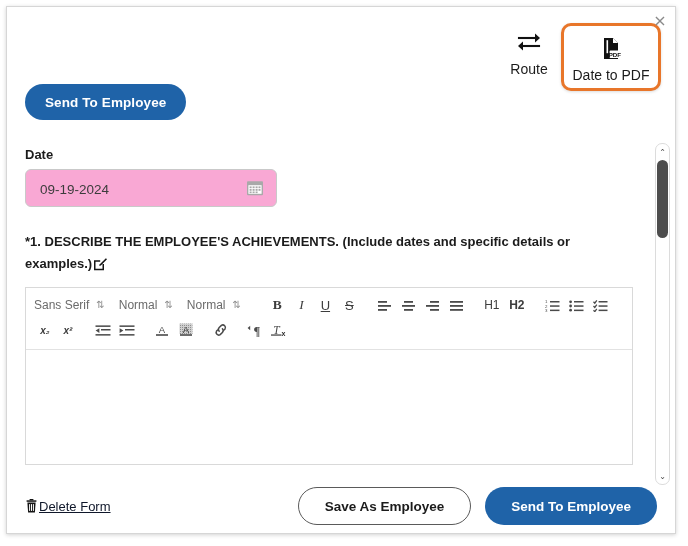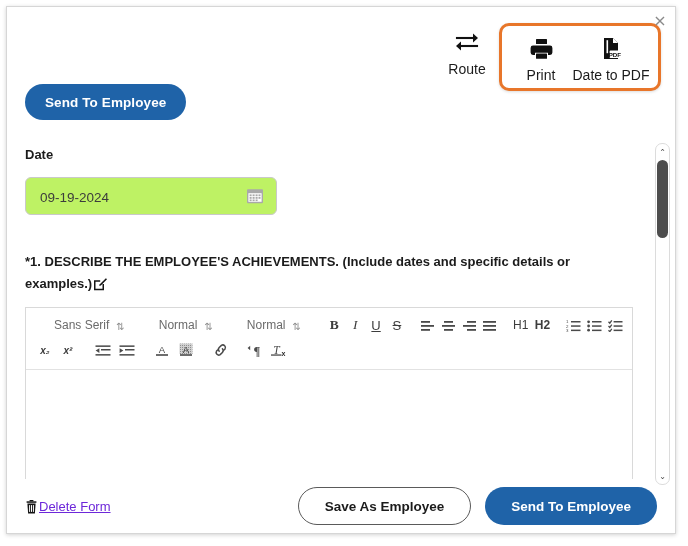--- a/index.html
+++ b/index.html
@@ -131,29 +131,29 @@
     right: 20px;
     bottom: 0;
     padding: 10px 12px 0 18px;
     box-sizing: border-box;
   }
 
   .field-label {
     font-size: 13px;
     font-weight: bold;
     color: #1b1b1b;
-    margin-bottom: 15px;
+    margin-bottom: 7px;
   }
   #date-input-wrap {
     position: relative;
     width: 252px;
     height: 38px;
     border: 1px solid #c9c9c9;
     border-radius: 6px;
-    background: #bef264;
+    background: #f9a8d4;
     box-sizing: border-box;
   }
   #date-input {
     position: absolute;
     left: 0; top: 0;
     width: 210px;
     height: 36px;
     border: none;
     outline: none;
     background: transparent;
@@ -163,21 +163,21 @@
     font-family: "Liberation Sans", sans-serif;
   }
   #calendar-icon {
     position: absolute;
     right: 12px;
     top: 9px;
     cursor: pointer;
   }
 
   #question-label {
-    margin-top: 36px;
+    margin-top: 24px;
     font-size: 13px;
     font-weight: bold;
     color: #1b1b1b;
     line-height: 1.72;
     max-width: 590px;
   }
   #edit-pencil-icon {
     display: inline-block;
     vertical-align: -3px;
     margin-left: 1px;
@@ -196,27 +196,26 @@
     border-bottom: 1px solid #e2e2e2;
     padding: 5px 6px 6px 8px;
   }
   .tb-row {
     display: flex;
     align-items: center;
     height: 25px;
   }
   .tb-select {
     display: flex;
-    align-items: flex-end;
+    align-items: center;
     cursor: pointer;
     color: #6b6b6b;
     font-size: 12px;
     margin-right: 14px;
     white-space: nowrap;
-    margin-left: 20px;
   }
   .tb-select .caret {
     margin-left: 7px;
     font-size: 10px;
     line-height: 1;
     color: #8c8c8c;
     font-family: "DejaVu Sans", sans-serif;
   }
   .tb-btn {
     width: 23px;
@@ -286,23 +285,23 @@
     right: 0;
     height: 54px;
     background: #ffffff;
     display: flex;
     align-items: center;
     padding: 0 18px;
     box-sizing: border-box;
   }
   #delete-form-link {
     display: flex;
-    align-items: flex-end;
-    cursor: pointer;
-    color: #6d28d9;
+    align-items: flex-start;
+    cursor: pointer;
+    color: #0f172a;
     font-size: 13px;
   }
   #delete-form-label {
     text-decoration: underline;
     margin-left: 1px;
   }
   #footer-right {
     margin-left: auto;
     display: flex;
     align-items: center;
@@ -357,30 +356,20 @@
             </g>
             <polygon points="19,4.6 24,9 19,13.4" fill="#111"></polygon>
             <polygon points="7,12.6 2,17 7,21.4" fill="#111"></polygon>
           </svg>
         </div>
         <div class="action-label">Route</div>
       </div>
 
       <div id="highlight-group">
 
-        <div class="action-item" id="print-action">
-          <div class="action-icon">
-            <svg width="25" height="25" viewBox="0 0 25 25">
-              <rect x="7" y="3" width="11" height="5" rx="0.5" fill="#111"></rect>
-              <path d="M4 9.5 h17 a2.4 2.4 0 0 1 2.4 2.4 v4.6 a2.4 2.4 0 0 1 -2.4 2.4 h-2 v-2.2 h-13 v2.2 h-2 a2.4 2.4 0 0 1 -2.4 -2.4 v-4.6 a2.4 2.4 0 0 1 2.4 -2.4 z" fill="#111"></path>
-              <rect x="7" y="17.6" width="11" height="5.2" rx="0.5" fill="#111"></rect>
-            </svg>
-          </div>
-          <div class="action-label">Print</div>
-        </div>
 
         <div class="action-item" id="save-pdf-action">
           <div class="action-icon">
             <svg width="25" height="25" viewBox="0 0 25 25">
               <path d="M5 2 h9 l5 5 v16 h-14 z" fill="#111"></path>
               <path d="M14 2 l5 5 h-5 z" fill="#ffffff"></path>
               <rect x="7.5" y="4.2" width="1.6" height="13" fill="#ffffff"></rect>
               <rect x="10.6" y="14.6" width="10.5" height="7.4" rx="0.8" fill="#ffffff"></rect>
               <text x="15.9" y="20.6" font-family="Liberation Sans, sans-serif" font-size="6.2" font-weight="bold" fill="#111" text-anchor="middle">PDF</text>
             </svg>

